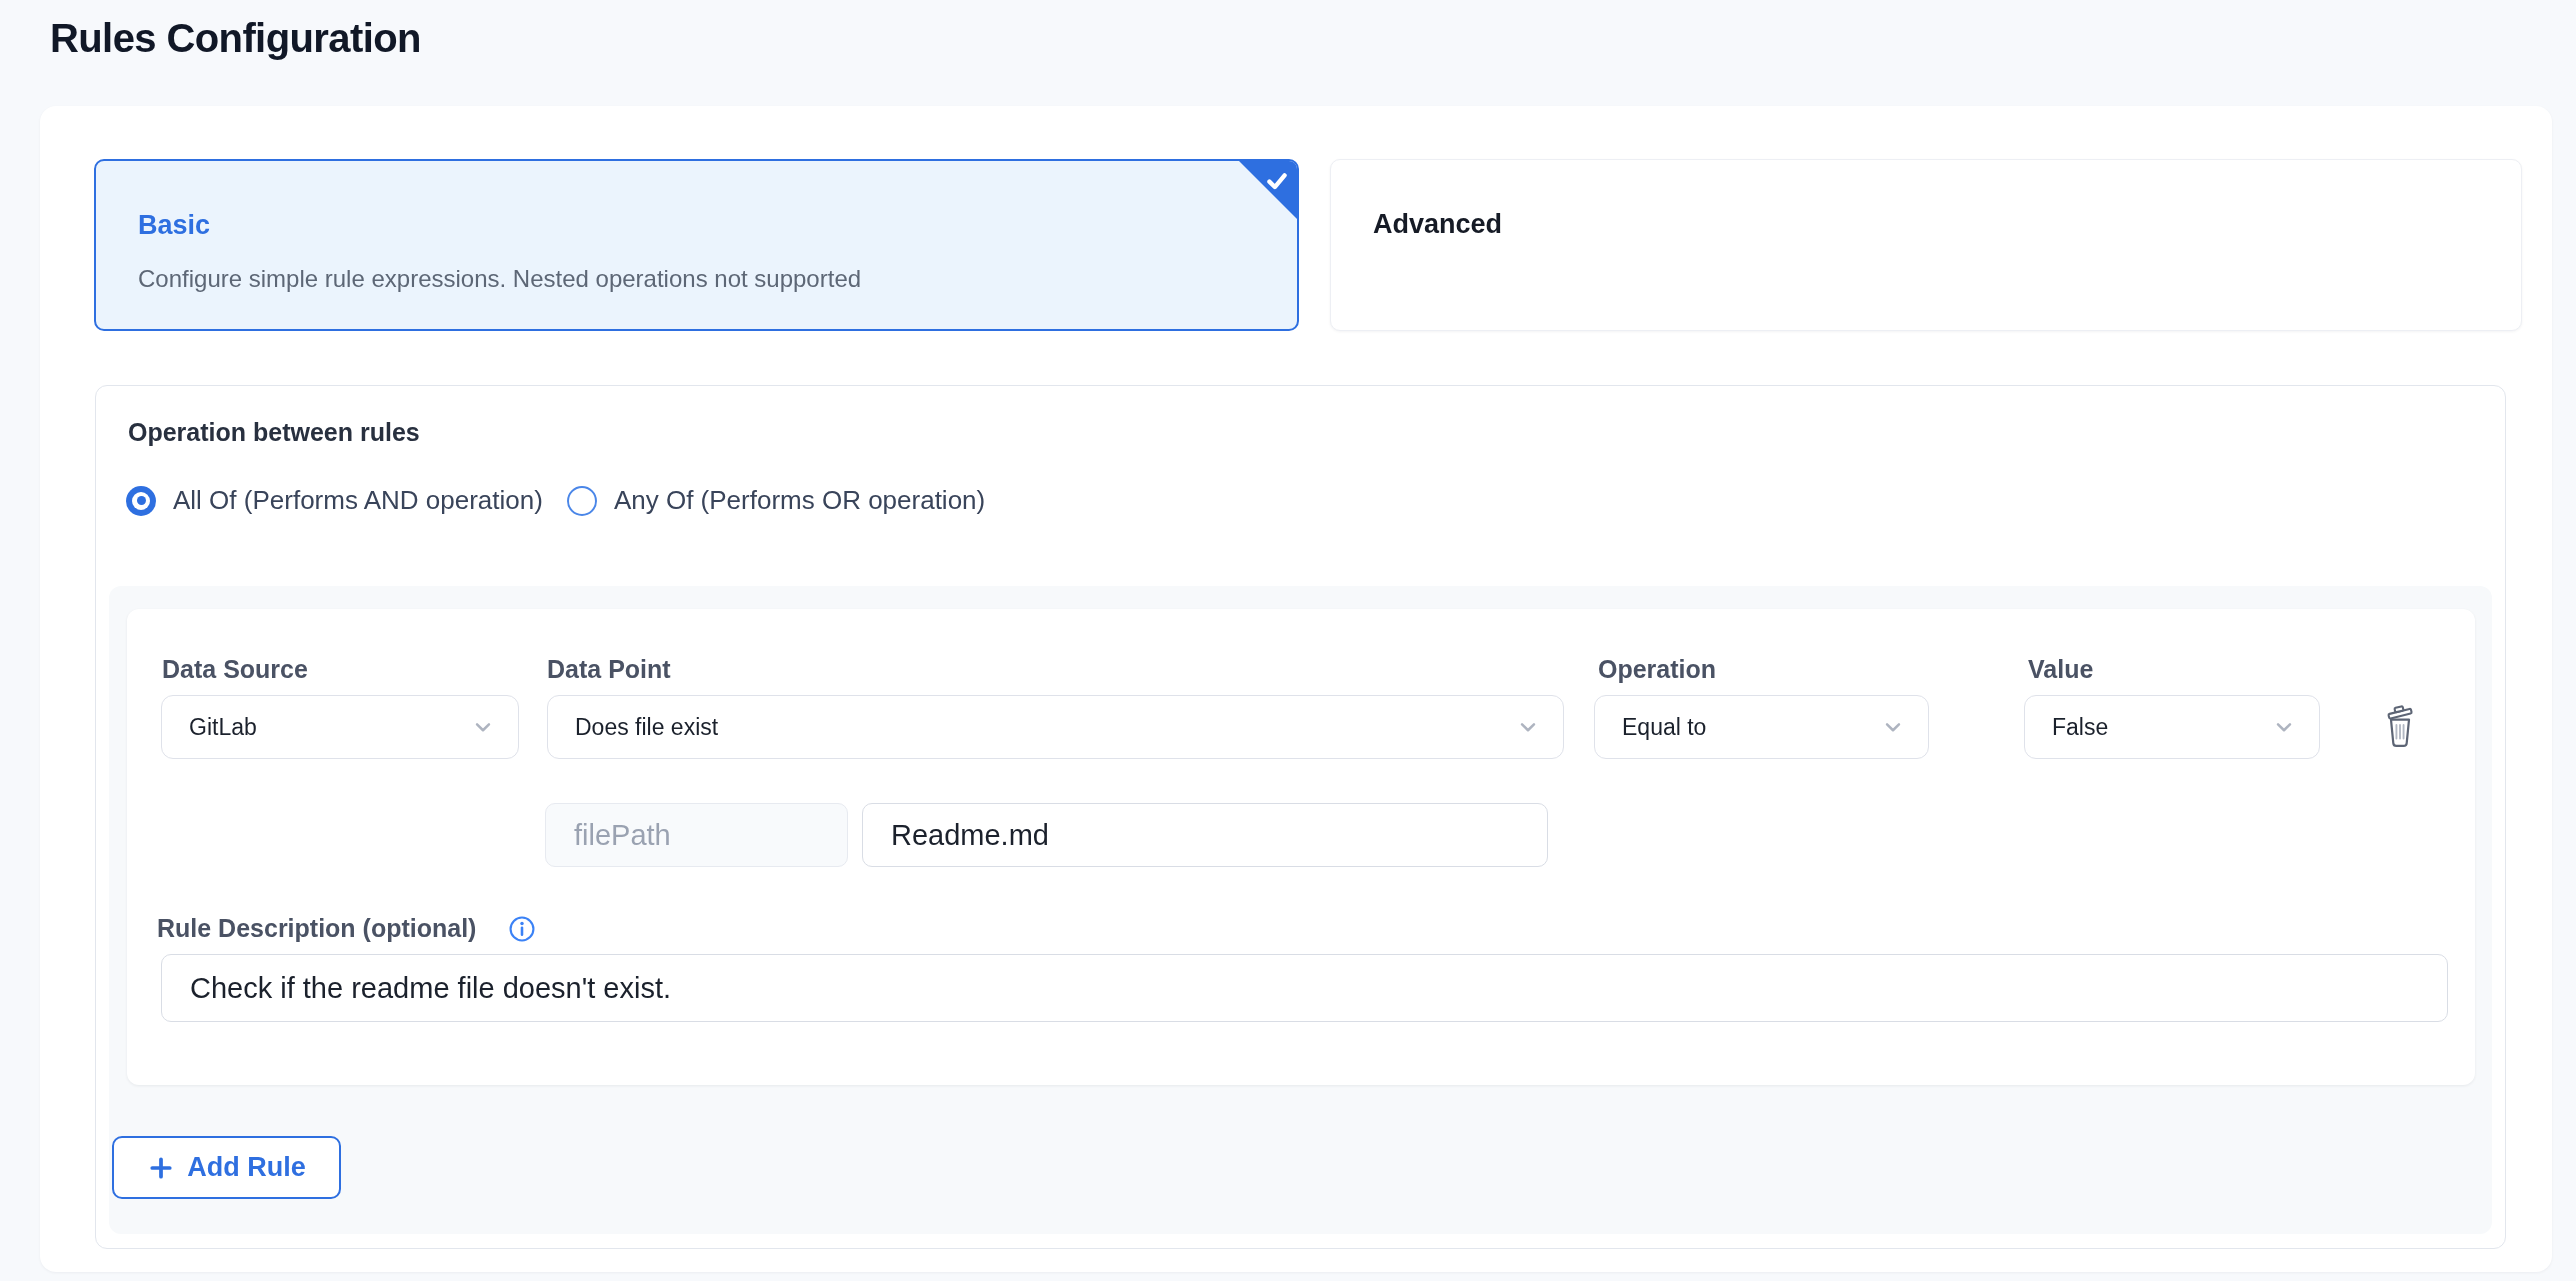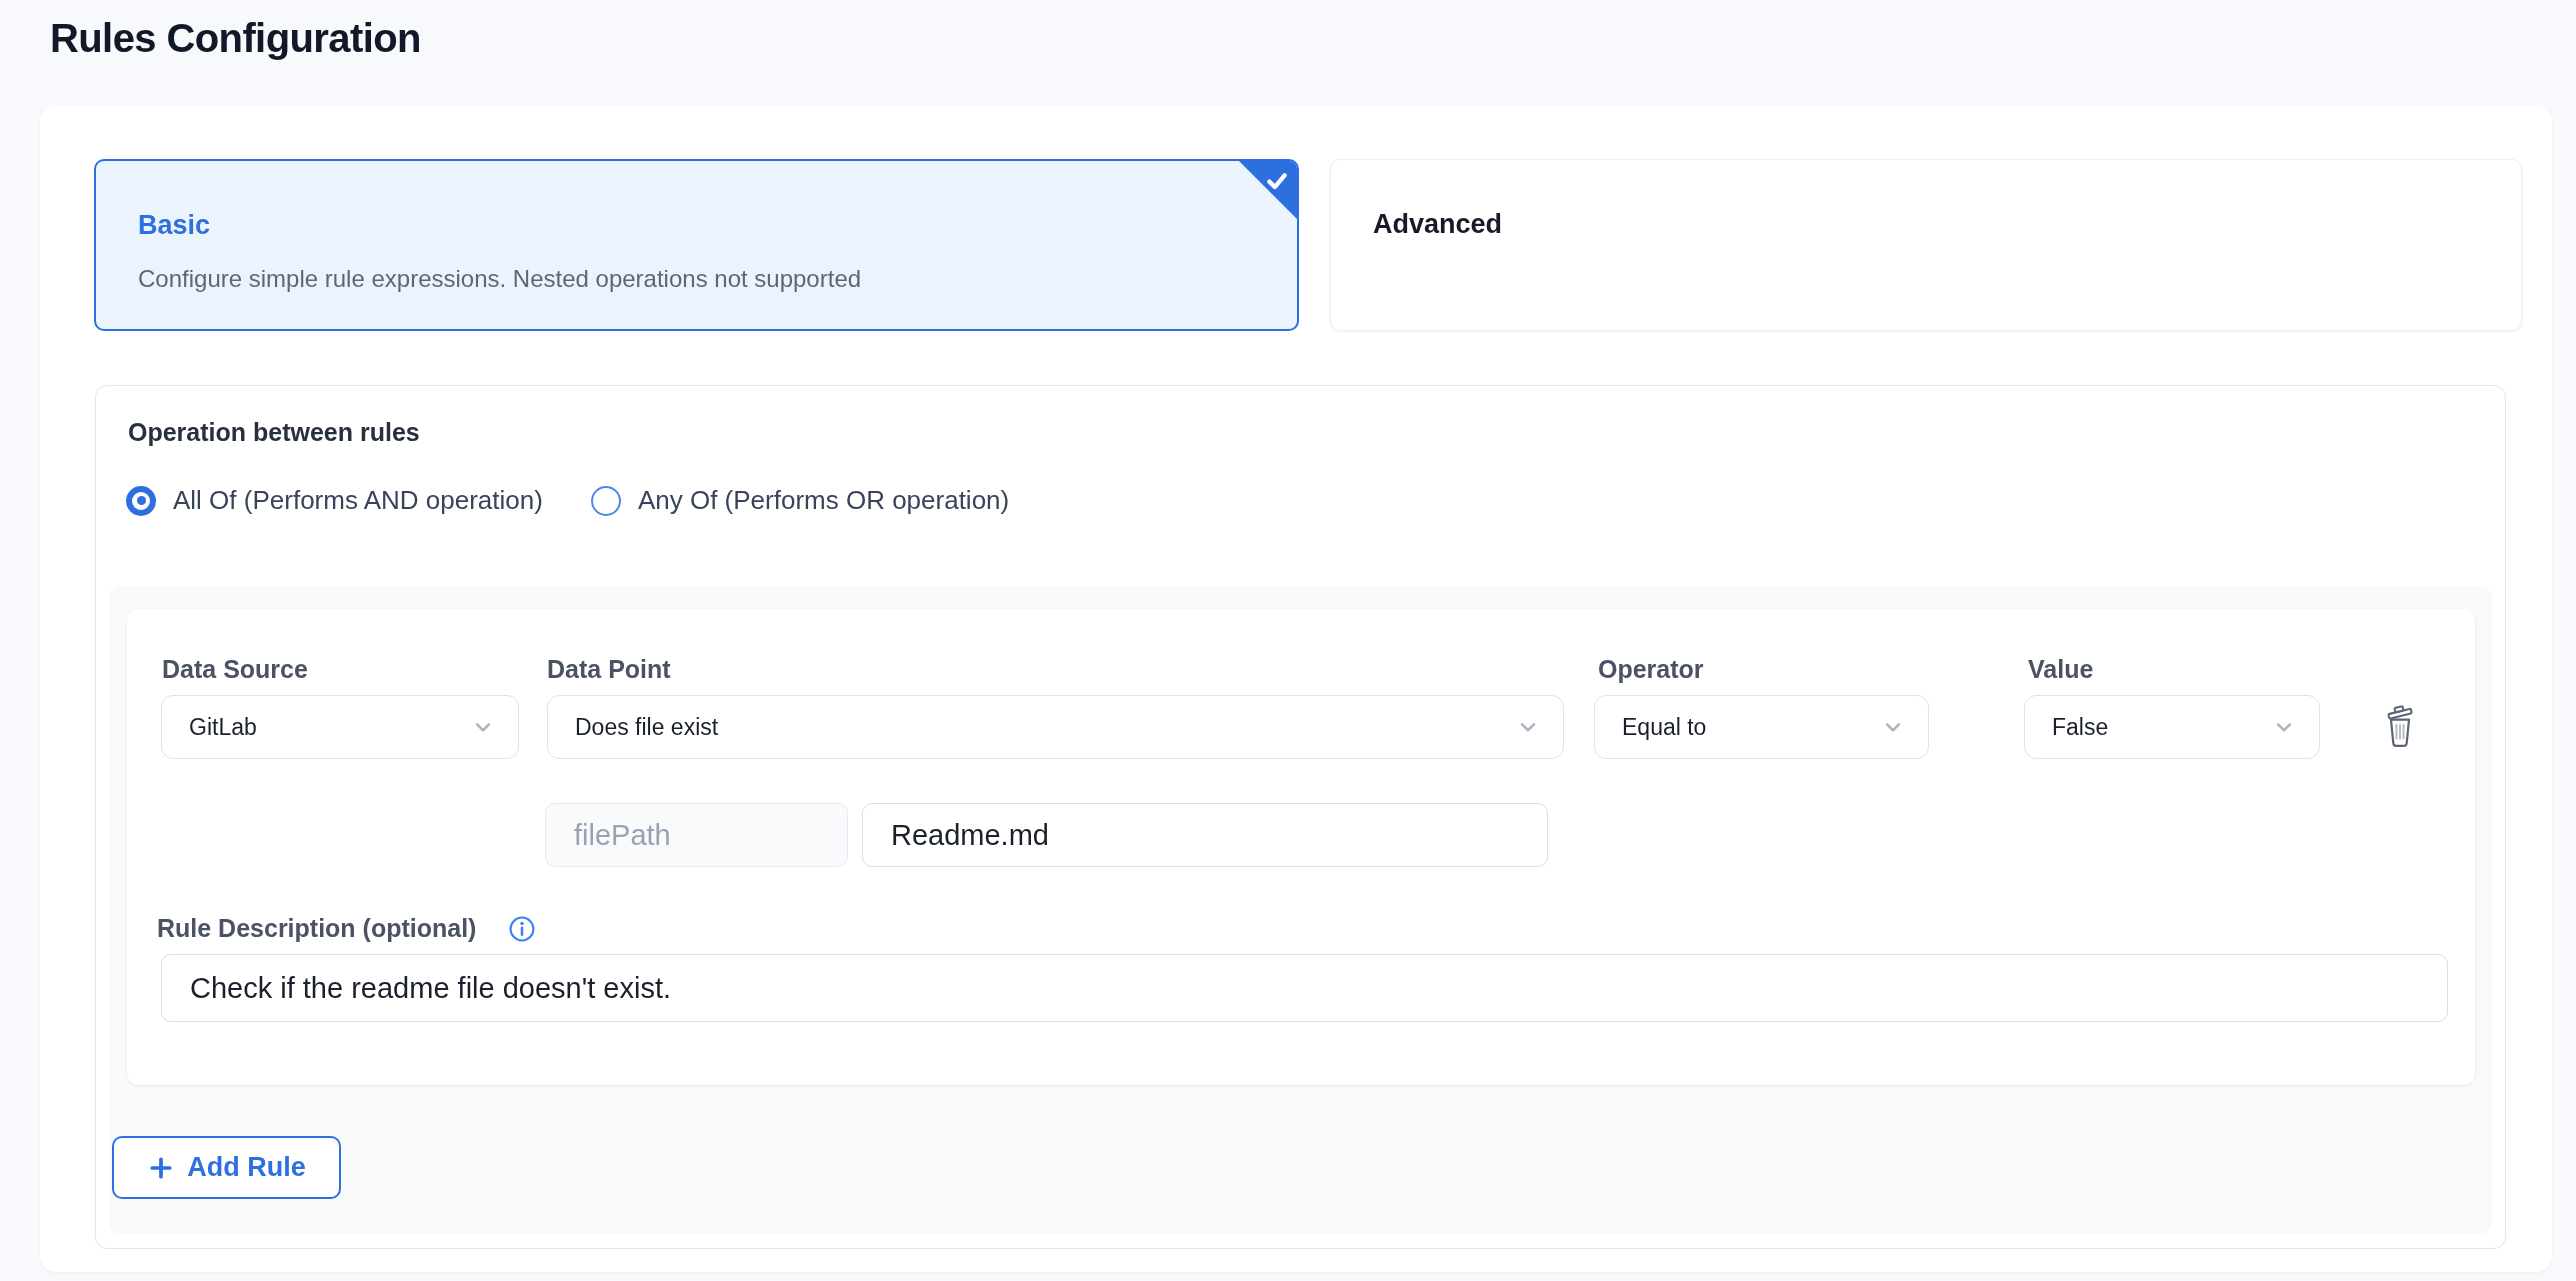--- a/index.html
+++ b/index.html
@@ -53,21 +53,21 @@
 
   
   .rules-card {
     left: 95px; top: 385px; width: 2411px; height: 864px;
     background: #ffffff; border: 1px solid #e2e6ed; border-radius: 12px;
   }
   .op-label {
     left: 128px; top: 418px;
     font-size: 25px; font-weight: 600; color: #28303f;
   }
-  .radio-row { left: 126px; top: 485px; display: flex; gap: 48px; align-items: flex-start; }
+  .radio-row { left: 126px; top: 485px; display: flex; gap: 24px; align-items: flex-start; }
   .radio-opt { display: flex; align-items: center; gap: 17px; cursor: pointer; }
   .radio { position: relative; width: 30px; height: 30px; border-radius: 50%; flex: 0 0 30px; }
   .radio.checked { background: #2e6fe0; }
   .radio.checked .ring { position: absolute; inset: 6px; background: #ffffff; border-radius: 50%; }
   .radio.checked .dot  { position: absolute; inset: 10.5px; background: #2e6fe0; border-radius: 50%; }
   .radio.unchecked { border: 2.5px solid #4a86e8; background: #ffffff; }
   .radio-label { font-size: 26px; color: #39445a; }
 
   
   .rules-list {
@@ -162,21 +162,21 @@
     <span class="radio-label">Any Of (Performs OR operation)</span>
   </div>
 </div>
 
 <div class="abs rules-list"></div>
 
 <div class="abs rule-card"></div>
 
 <div class="abs field-label" style="left:162px;">Data Source</div>
 <div class="abs field-label" style="left:547px;">Data Point</div>
-<div class="abs field-label" style="left:1598px;">Operator</div>
+<div class="abs field-label" style="left:1598px;">Operation</div>
 <div class="abs field-label" style="left:2028px;">Value</div>
 
 <div class="abs select" style="left:161px;width:358px;">
   <span class="sel-value">GitLab</span>
   <span>
     <svg width="26" height="26" viewBox="0 0 24 24" fill="none">
         <path d="M6.5 9.5 L12 15 L17.5 9.5" stroke="#aeb4c0" stroke-width="2.3" stroke-linecap="round" stroke-linejoin="round"></path>
       </svg>
   </span>
 </div>

